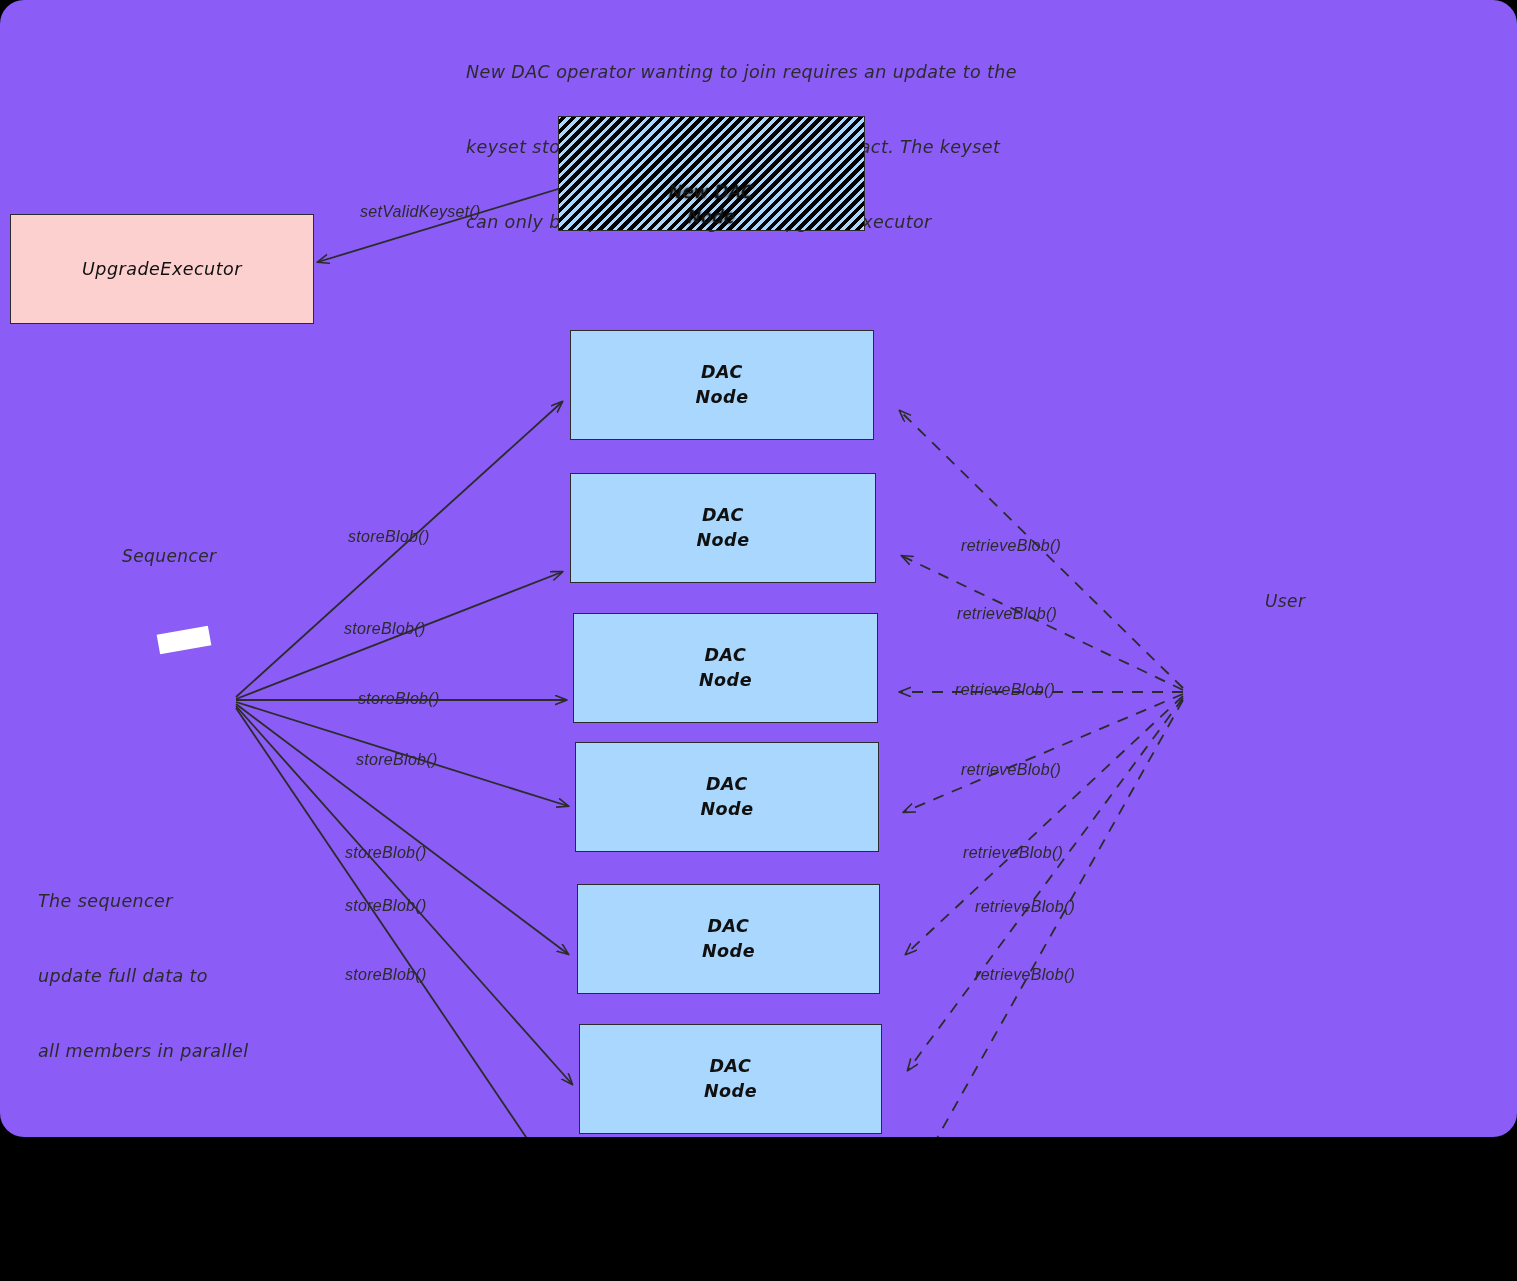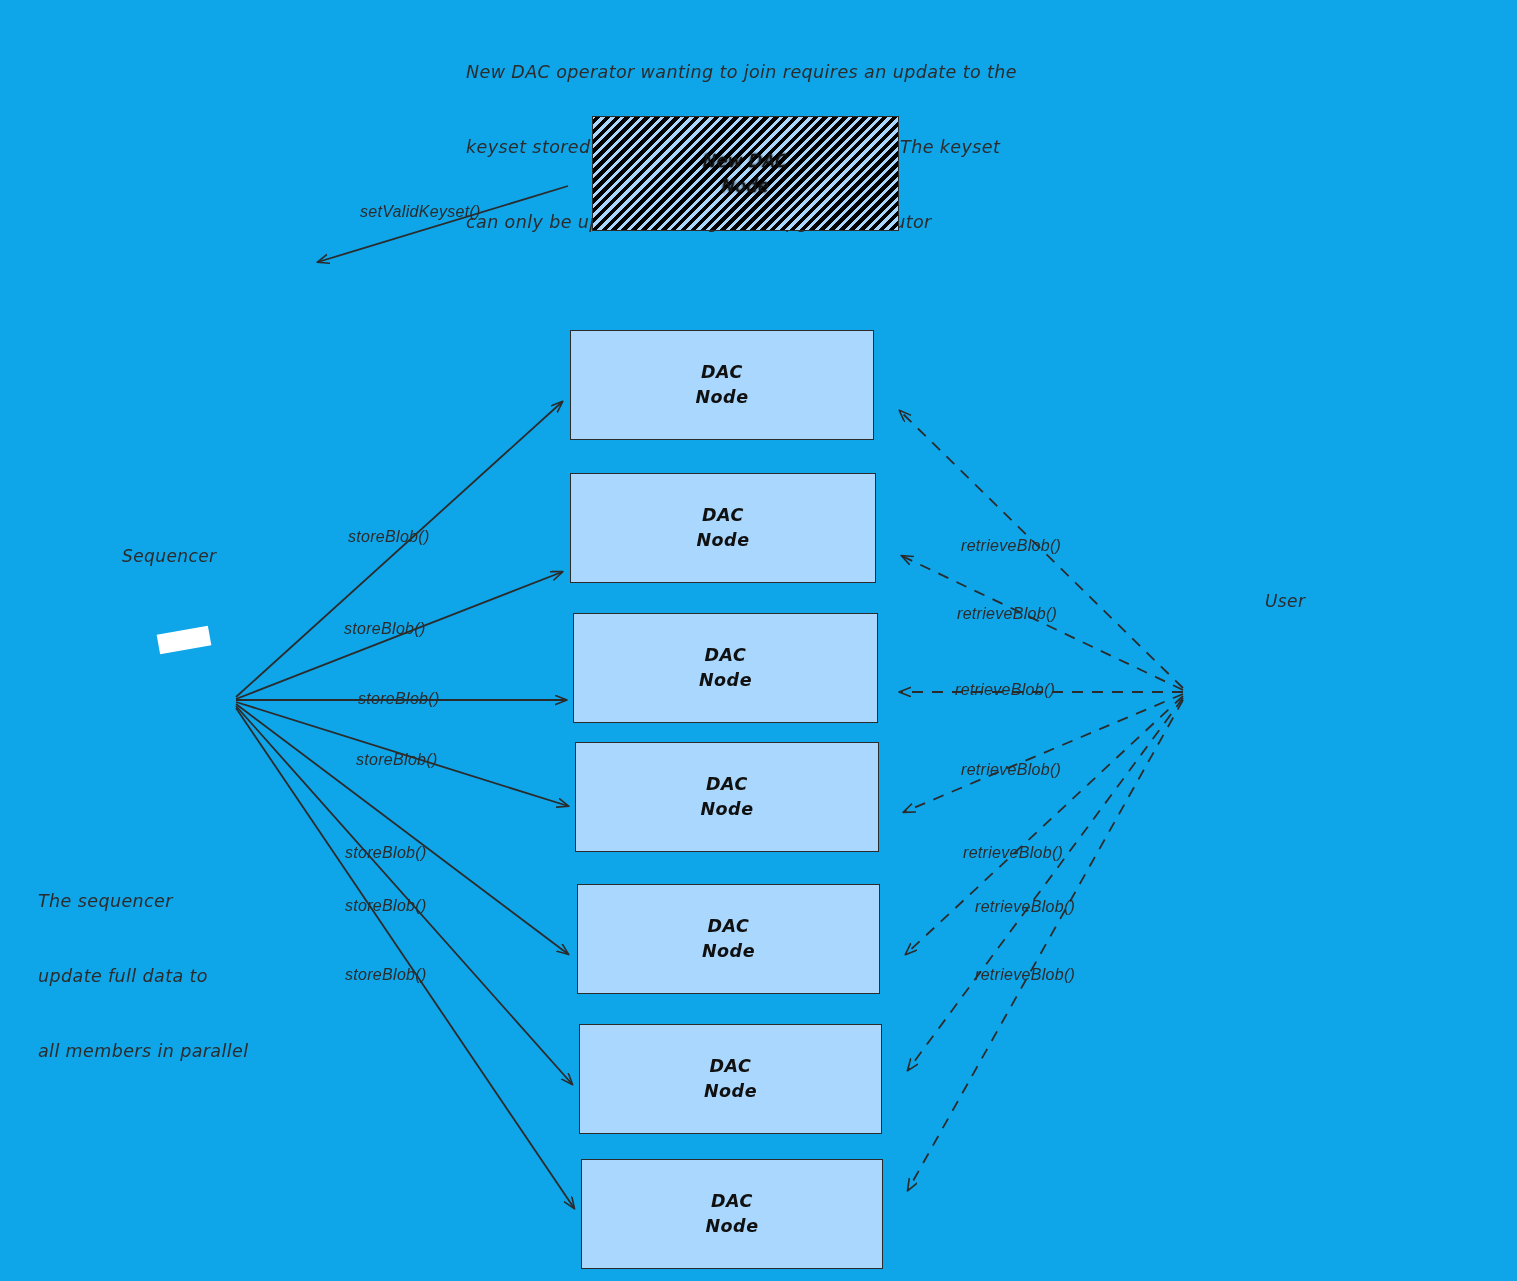--- a/index.html
+++ b/index.html
@@ -4,24 +4,25 @@
 <title>DAC Architecture Diagram</title>
 <style>
   html, body {
     margin: 0;
     padding: 0;
     background: #000000;
   }
   #canvas {
     position: relative;
     width: 1517px;
-    height: 1281px;
-    background: #0ea5e9;
+    height: 1137px;
+    background: #8b5cf6;
     overflow: hidden;
     font-family: "DejaVu Sans", sans-serif;
+    border-radius: 24px;
   }
   svg.layer {
     position: absolute;
     left: 0;
     top: 0;
     width: 1517px;
     height: 1281px;
     pointer-events: none;
   }
   .anno {
@@ -155,25 +156,28 @@
       <path d="M1183,700 L908,1190" fill="none" stroke="#2b2b2b" stroke-width="1.8" stroke-dasharray="11 9" marker-end="url(#ahd)"></path>
     </g>
   </svg>
 
   <div class="anno" style="left:466px; top:10px; width:640px;">
     <div>New DAC operator wanting to join requires an update to the</div>
     <div>keyset stored in the sequencer inbox contract. The keyset</div>
     <div>can only be updated through the UpgradeExecutor</div>
   </div>
 
-  <div class="hatch-box" style="left:592px; top:116px; width:307px; height:115px;">
+  <div class="hatch-box" style="left:558px; top:116px; width:307px; height:115px;justify-content:flex-end;">
     <div class="line">New DAC</div>
     <div class="line">Node</div>
   </div>
 
+  <div class="exec-box" style="left:10px; top:214px; width:304px; height:110px;">
+    <div class="line">UpgradeExecutor</div>
+  </div>
 
   <div class="edge-label" style="left:360px; top:203px;">setValidKeyset()</div>
 
   <div class="node-box" style="left:570px; top:330px; width:304px; height:110px;">
     <div class="line">DAC</div>
     <div class="line">Node</div>
   </div>
 
   <div class="node-box" style="left:570px; top:473px; width:306px; height:110px;">
     <div class="line">DAC</div>

